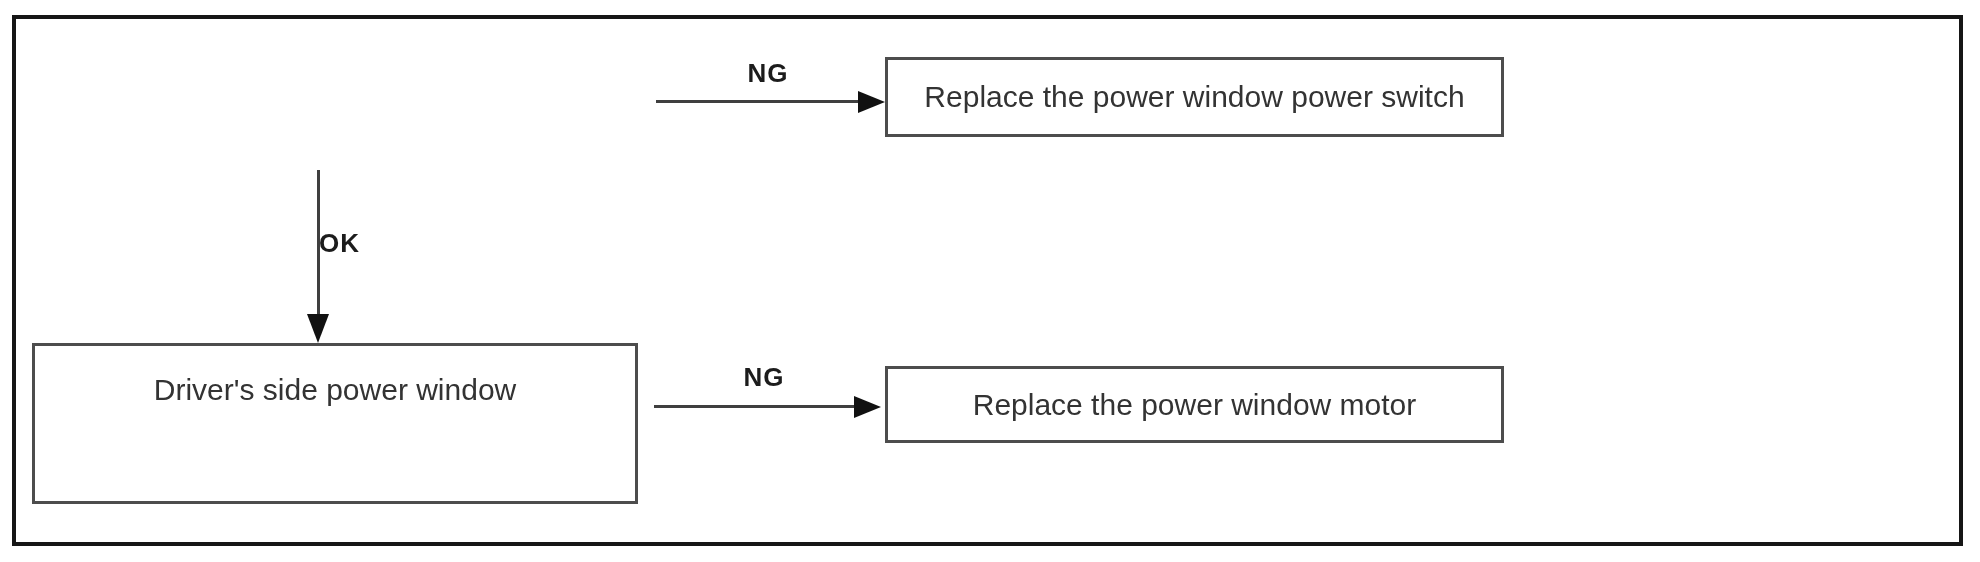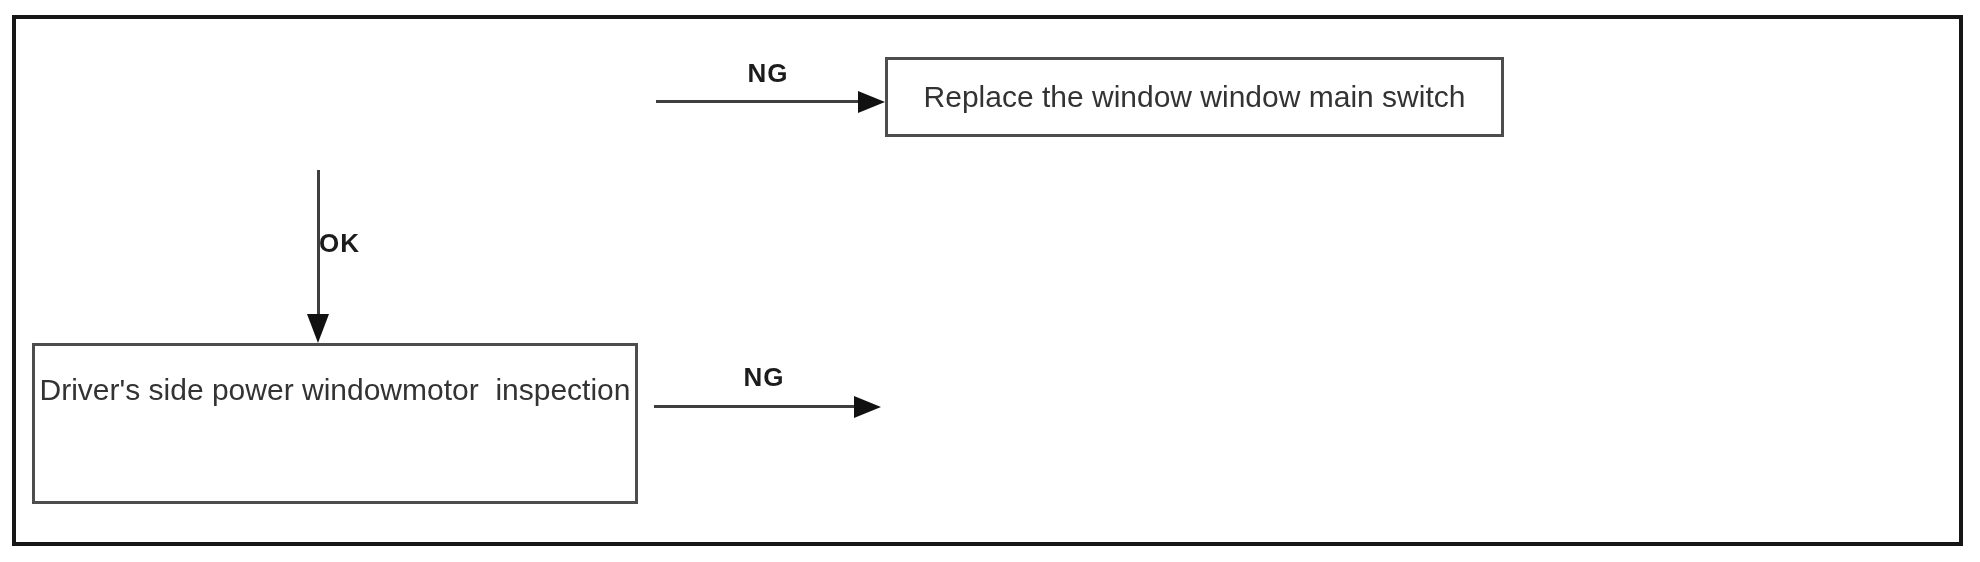--- a/index.html
+++ b/index.html
@@ -86,30 +86,32 @@
 <div class="canvas">
 
   <div class="frame"></div>
 
 
   <div class="hline" style="left:656px; top:100px; width:204px;"></div>
   <div class="arrow-right" style="left:858px; top:91px;"></div>
   <div class="edge-label label-ng1">NG</div>
 
   <div class="node node-action1">
-    <span>Replace the window window main switch</span>
+    <span>Replace the power window power switch</span>
   </div>
 
   <div class="vline" style="left:317px; top:170px; height:145px;"></div>
   <div class="arrow-down" style="left:307px; top:314px;"></div>
   <div class="edge-label label-ok">OK</div>
 
   <div class="node node-step2">
     <span>Driver's side power window</span>
-    <span>motor  inspection</span>
   </div>
 
   <div class="hline" style="left:654px; top:405px; width:202px;"></div>
   <div class="arrow-right" style="left:854px; top:396px;"></div>
   <div class="edge-label label-ng2">NG</div>
 
+  <div class="node node-action2">
+    <span>Replace the power window motor</span>
+  </div>
 
 </div>
 
 </body></html>

